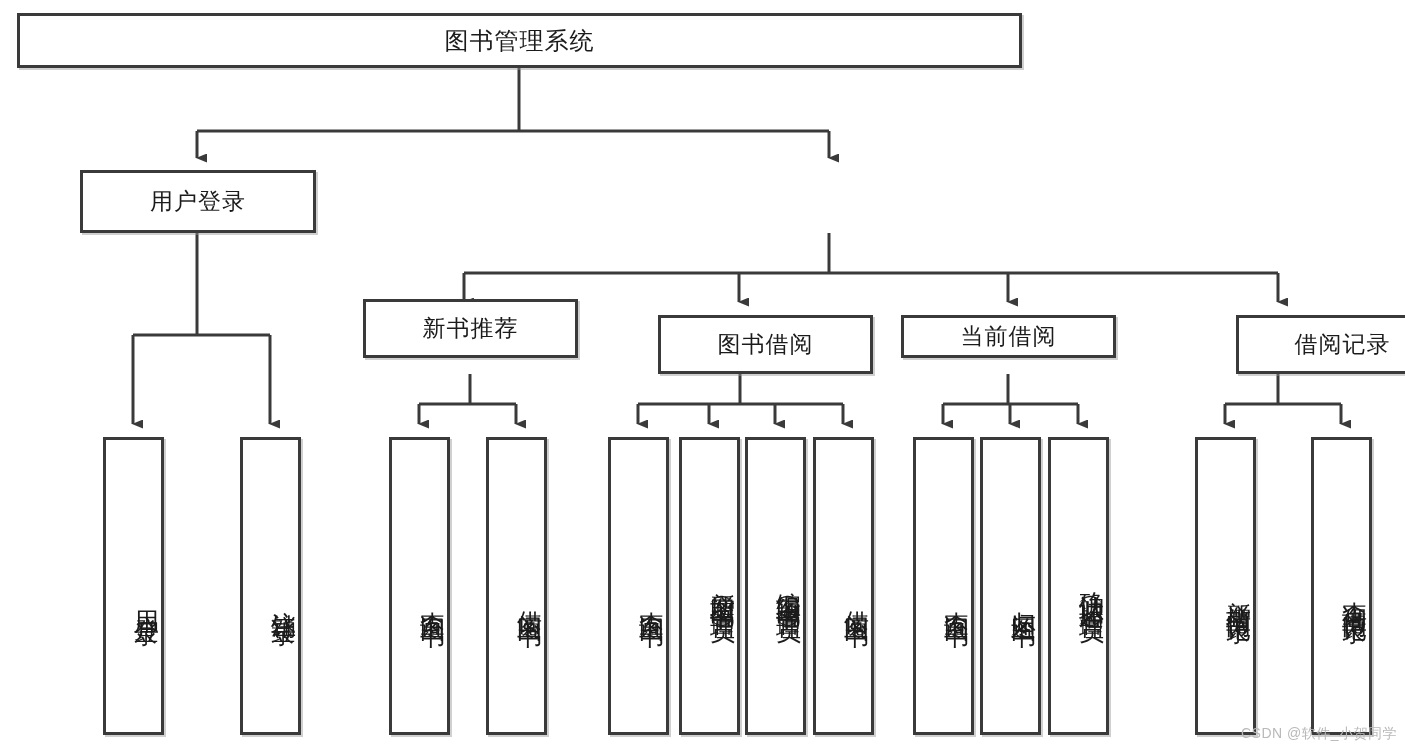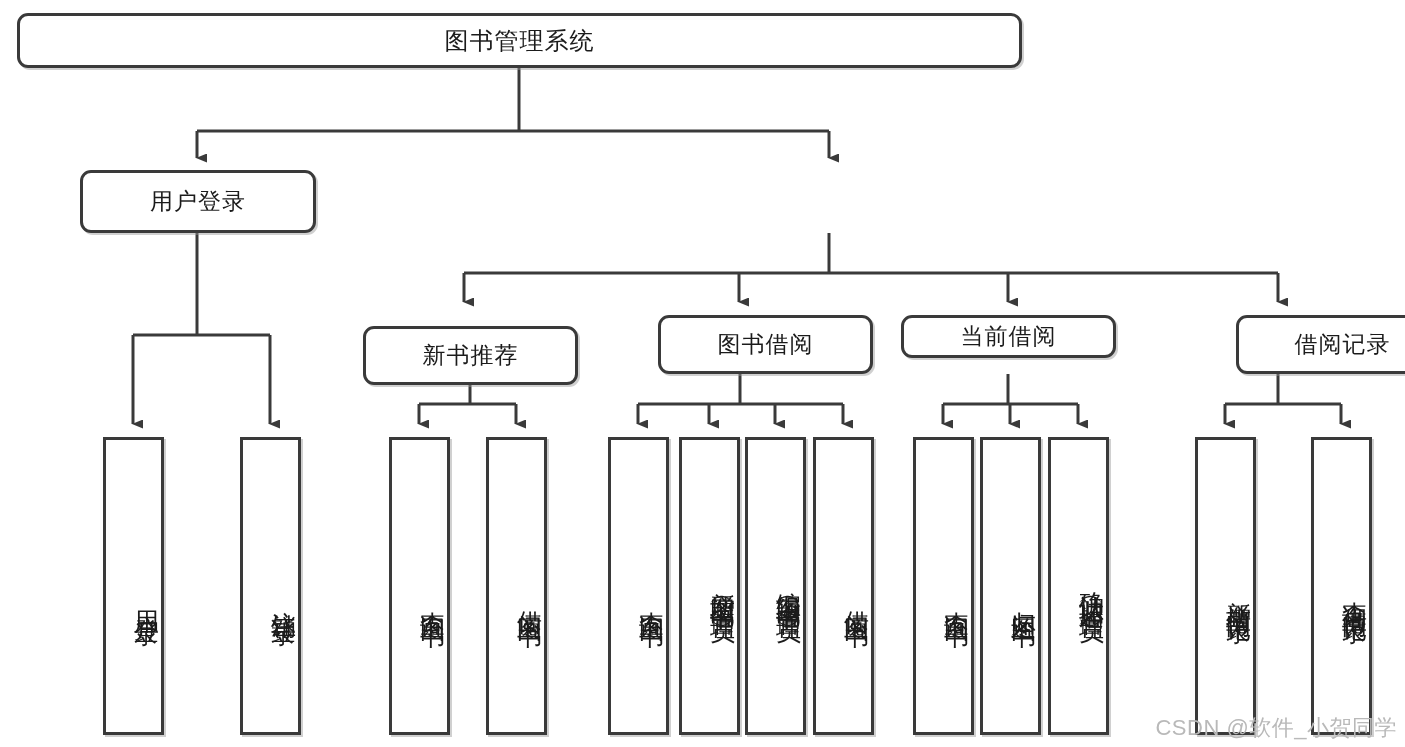--- a/index.html
+++ b/index.html
@@ -38,21 +38,20 @@
     display: flex;
     align-items: center;
     justify-content: center;
     text-align: center;
     line-height: 1.15;
     color: #1b1b1b;
   }
   .node.h {               
     font-size: 23px;
     letter-spacing: 1px;
-    border-radius: 11px;
   }
   .node.root {
     font-size: 24px;
   }
   
   .node.v {
     writing-mode: vertical-rl;
     text-orientation: upright;
     font-size: 25px;
     letter-spacing: 4px;
@@ -64,21 +63,21 @@
   .node.v .vtxt {
     writing-mode: vertical-rl;
     text-orientation: upright;
     display: block;
   }
   
   #watermark {
     position: absolute;
     right: 8px;
     bottom: 4px;
-    font-size: 22px;
+    font-size: 14px;
     color: #b9b9b9;
     letter-spacing: 0.5px;
     white-space: nowrap;
     user-select: none;
   }
 </style>
 </head>
 <body>
 
 <div id="canvas">
@@ -135,21 +134,21 @@
 
   <div class="node h root" style="left:17px; top:13px; width:1005px; height:55px;">
     <span>图书管理系统</span>
   </div>
 
   <div class="node h" style="left:80px; top:170px; width:236px; height:63px;">
     <span>用户登录</span>
   </div>
 
 
-  <div class="node h" style="left:363px; top:326px; width:215px; height:59px;">
+  <div class="node h" style="left:363px; top:299px; width:215px; height:59px;">
     <span>新书推荐</span>
   </div>
 
   <div class="node h" style="left:634px; top:315px; width:215px; height:59px;margin-left:24px;">
     <span>图书借阅</span>
   </div>
 
   <div class="node h" style="left:901px; top:315px; width:215px; height:43px;">
     <span>当前借阅</span>
   </div>

